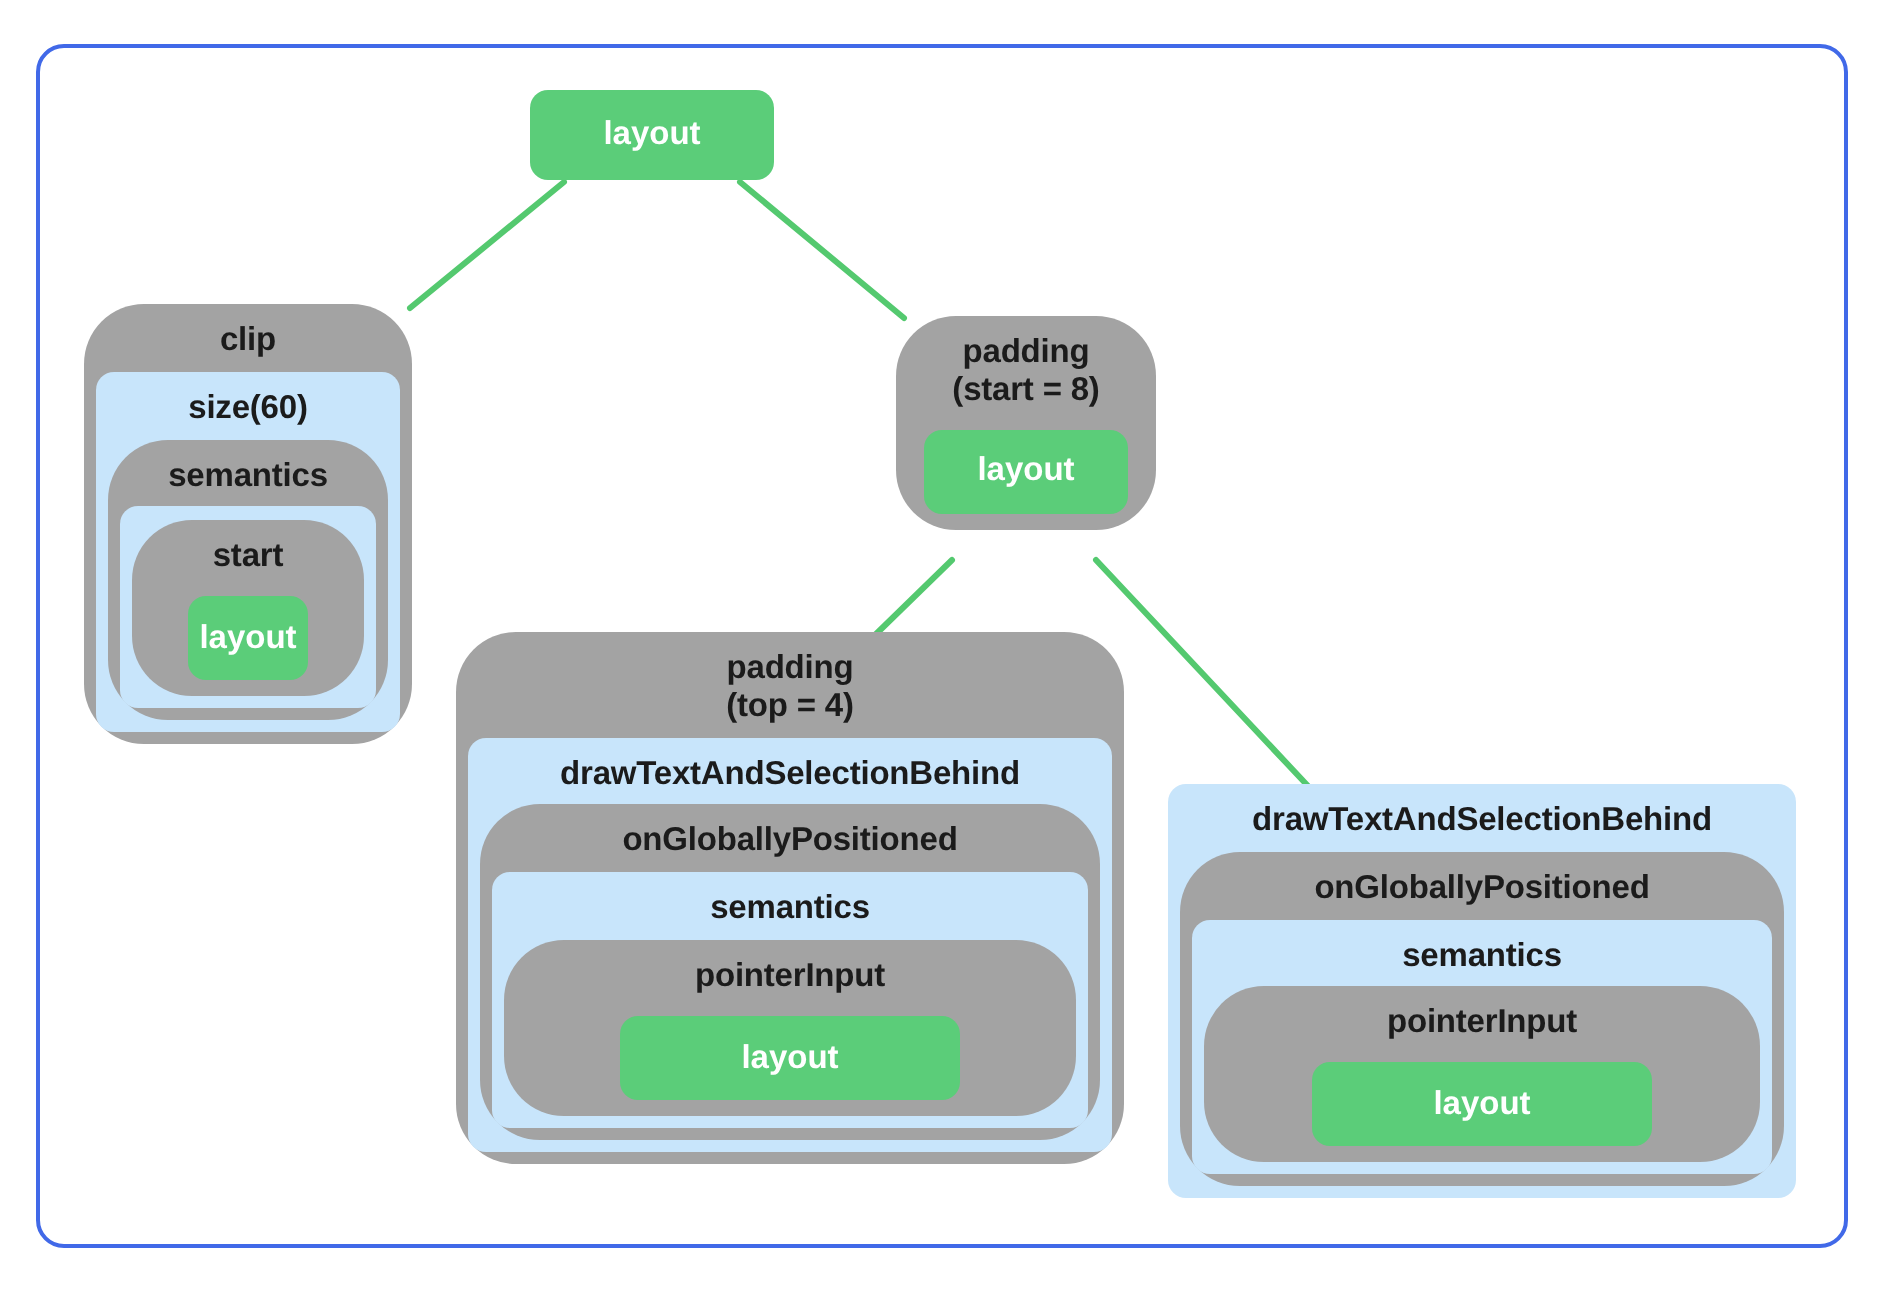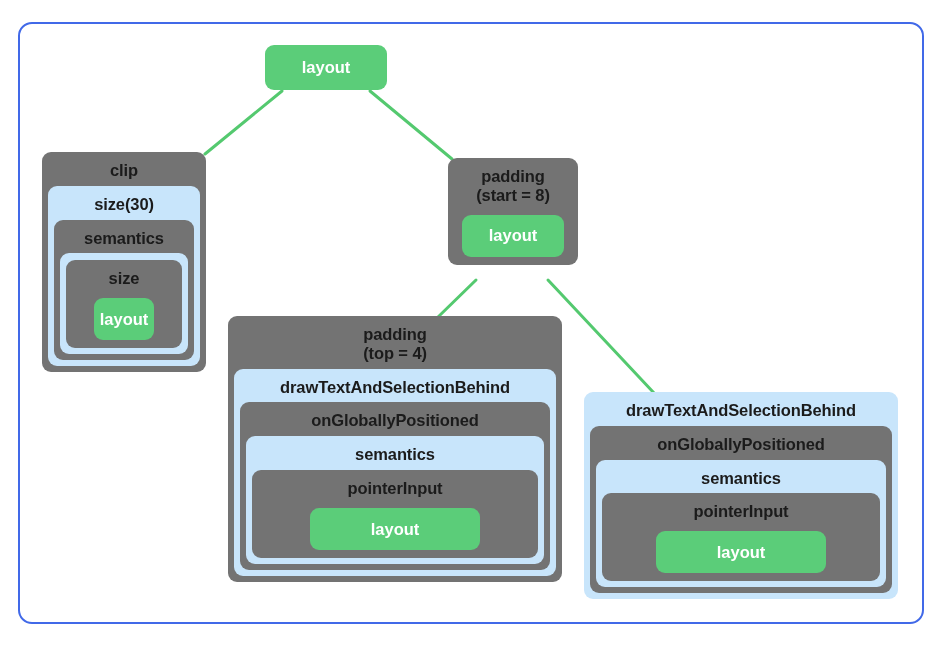--- a/index.html
+++ b/index.html
@@ -57,21 +57,21 @@
     font-size: 16.5px;
     font-weight: 700;
     color: #1b1b1b;
     line-height: 1.14;
     letter-spacing: -0.1px;
     padding: 2px 4px 6px 4px;
     white-space: pre-line;
   }
   
   .shade-a { background: #c8e5fb; }
-  .shade-b { background: #737373; }
+  .shade-b { background: #a3a3a3; border-radius: 30px; }
 
   
   .nodebox .nodebox {
     position: relative;
     left: auto;
     top: auto;
     width: auto;
     display: block;
   }
 
@@ -155,29 +155,29 @@
   </svg>
 
   <div id="root-layout" class="green">
     <span class="nodelabel">layout</span>
   </div>
 
   <div id="box-clip" class="nodebox shade-b">
     <span class="nodelabel">clip</span>
 
     <div class="nodebox shade-a">
-      <span class="nodelabel">size(30)</span>
+      <span class="nodelabel">size(60)</span>
 
       <div class="nodebox shade-b">
         <span class="nodelabel">semantics</span>
 
         <div class="nodebox shade-a">
 
           <div class="nodebox shade-b">
-            <span class="nodelabel">size</span>
+            <span class="nodelabel">start</span>
 
             <div class="green inner inner-narrow">
               <span class="nodelabel">layout</span>
             </div>
           </div>
         </div>
       </div>
     </div>
   </div>
 

